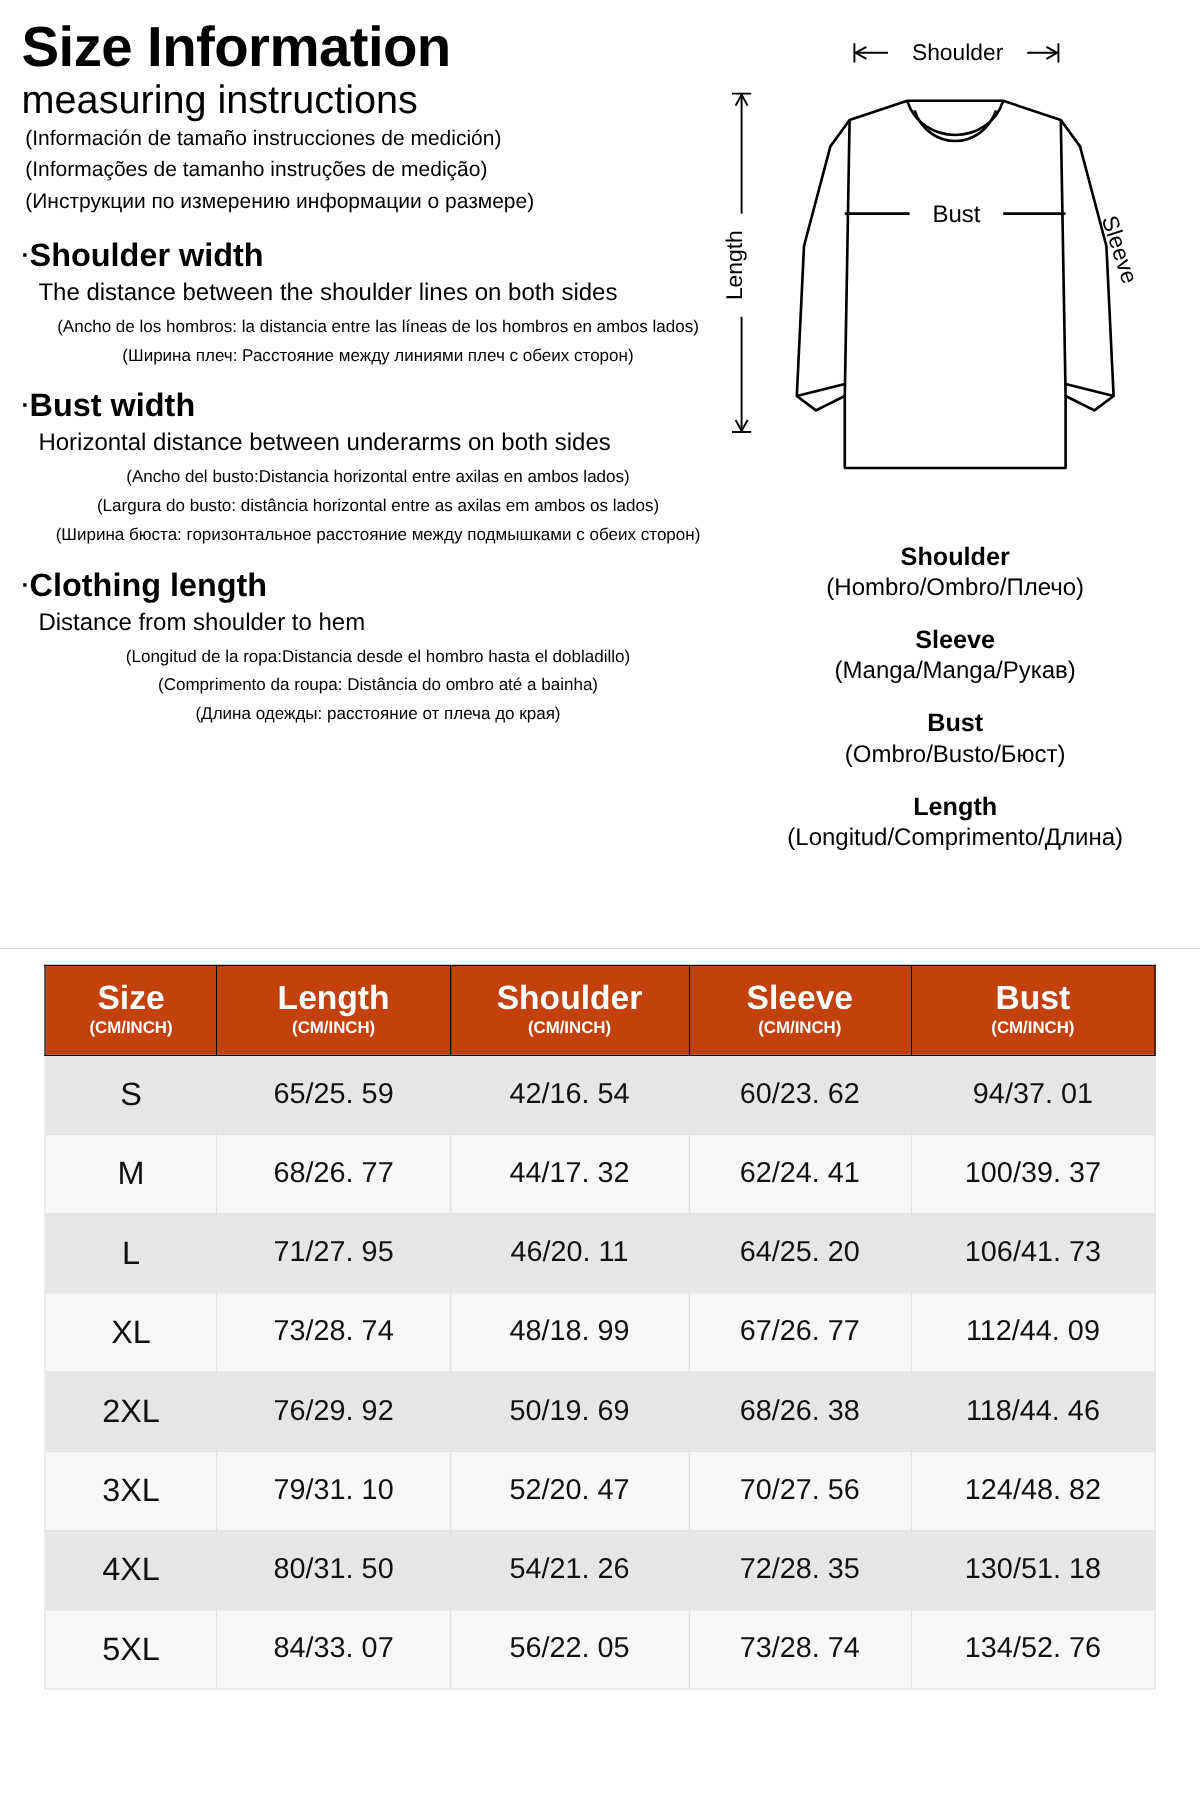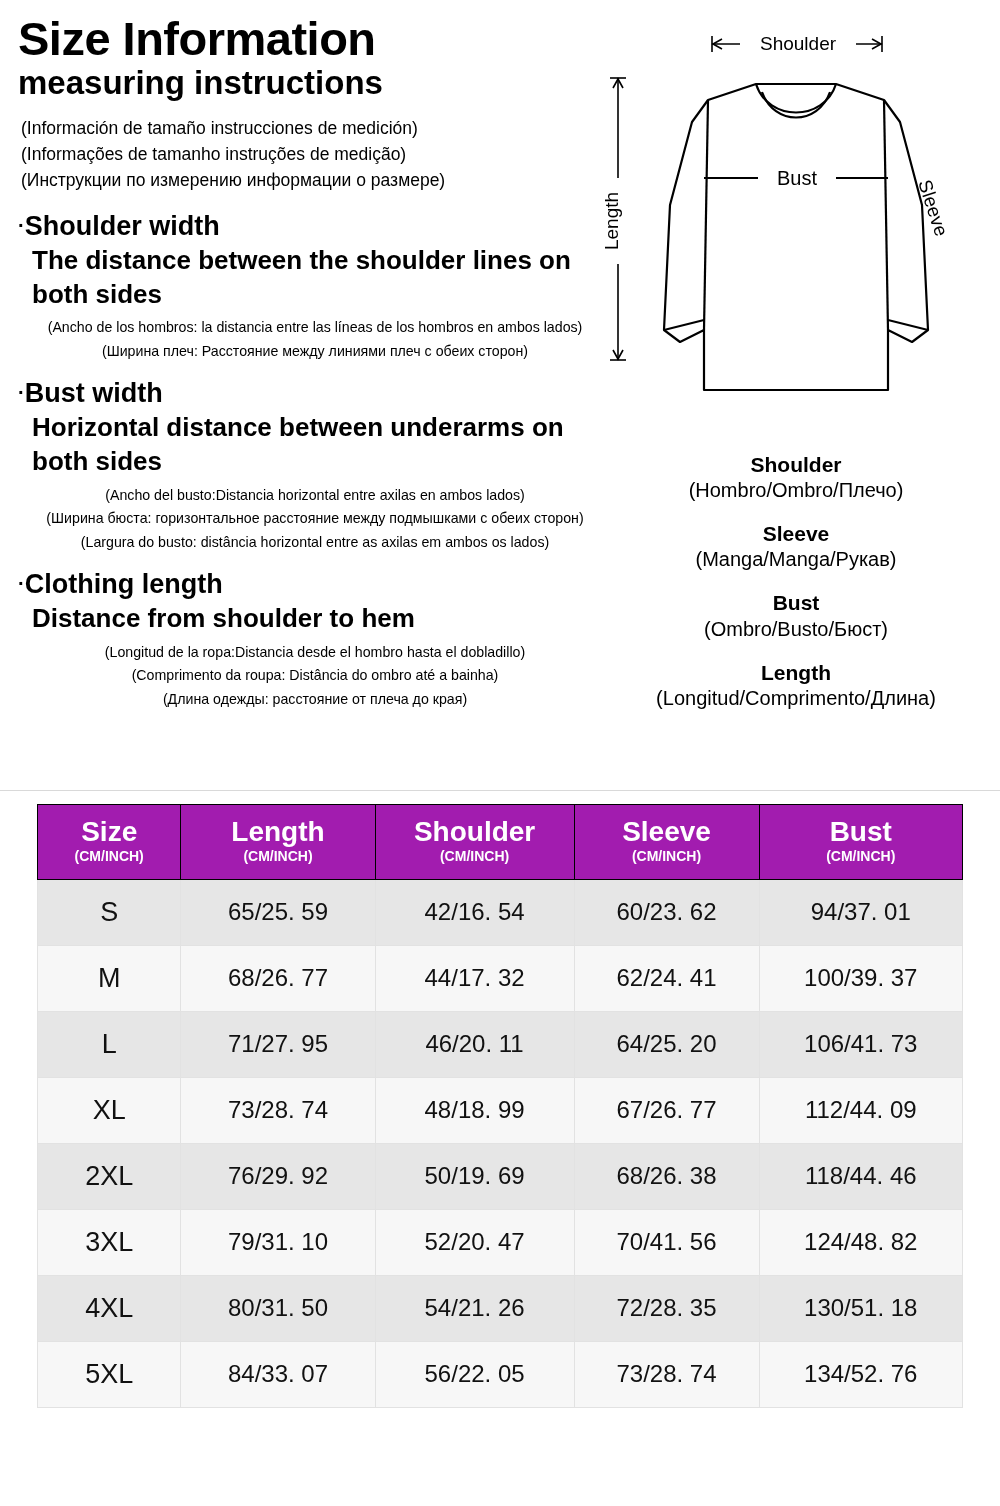--- a/index.html
+++ b/index.html
@@ -15,34 +15,34 @@
   
   .top { position: relative; width: 1000px; height: 790px; }
 
   .left-col { position: absolute; left: 18px; top: 14px; width: 580px; }
 
   .title-main {
     font-size: 47px; font-weight: bold; line-height: 1.05;
     letter-spacing: -0.5px; margin: 0 0 2px 0;
   }
   .title-sub {
-    font-size: 33px; font-weight: bold; line-height: 1.1;
-    margin: 0 0 14px 0;
+    font-size: 33px; font-weight: normal; line-height: 1.1;
+    margin: 0 0 1px 0;
   }
   .trans-line {
     font-size: 17.5px; line-height: 1.45; margin: 0 0 1px 0; padding-left: 3px;
   }
 
   .section { margin-top: 16px; }
   .sec-head {
     font-size: 27px; font-weight: bold; line-height: 1.15; margin: 17px 0 2px 0;
   }
   .sec-head .dot { font-size: 20px; vertical-align: 3px; }
   .sec-desc {
-    font-size: 26px; line-height: 1.3; margin: 0 0 7px 0; padding-left: 14px; font-weight: bold;
+    font-size: 20px; line-height: 1.3; margin: 0 0 7px 0; padding-left: 14px;
   }
   .sec-trans {
     font-size: 14.2px; line-height: 1.32; margin: 0 0 5px 0; padding-left: 14px; text-align: center;
   }
 
   
   .right-col { position: absolute; left: 600px; top: 30px; width: 392px; }
   .shirt-wrap { position: relative; width: 392px; height: 400px; }
   .shirt-wrap svg { display: block; }
 
@@ -52,21 +52,21 @@
   .legend-trans { font-size: 20px; line-height: 1.3; }
 
   
   .table-wrap {
     position: absolute; left: 0; top: 790px; width: 1000px;
     border-top: 1px solid #d9d9d9;
     padding: 13px 0 0 0;
   }
   table { border-collapse: collapse; width: 926px; margin: 0 auto; }
   thead th {
-    background: #a21caf; color: #fff; padding: 12px 0 14px 0; font-weight: bold;
+    background: #c2410c; color: #fff; padding: 12px 0 14px 0; font-weight: bold;
     border: 1px solid #000;
   }
   .th-main { font-size: 28px; line-height: 1.1; display: block; }
   .th-unit { font-size: 14px; line-height: 1.2; display: block; font-weight: bold; }
   tbody td {
     border: 1px solid #e2e2e2;
     text-align: center;
     font-size: 24px;
     padding: 17px 0;
     color: #111;
@@ -98,22 +98,22 @@
         <div class="sec-head"><span class="dot">·</span><span>Shoulder width</span></div>
         <div class="sec-desc">The distance between the shoulder lines on both sides</div>
         <div class="sec-trans">(Ancho de los hombros: la distancia entre las líneas de los hombros en ambos lados)</div>
         <div class="sec-trans">(Ширина плеч: Расстояние между линиями плеч с обеих сторон)</div>
       </div>
 
       <div class="section">
         <div class="sec-head"><span class="dot">·</span><span>Bust width</span></div>
         <div class="sec-desc">Horizontal distance between underarms on both sides</div>
         <div class="sec-trans">(Ancho del busto:Distancia horizontal entre axilas en ambos lados)</div>
+        <div class="sec-trans">(Largura do busto: distância horizontal entre as axilas em ambos os lados)</div>
         <div class="sec-trans">(Ширина бюста: горизонтальное расстояние между подмышками с обеих сторон)</div>
-        <div class="sec-trans">(Largura do busto: distância horizontal entre as axilas em ambos os lados)</div>
       </div>
 
       <div class="section">
         <div class="sec-head"><span class="dot">·</span><span>Clothing length</span></div>
         <div class="sec-desc">Distance from shoulder to hem</div>
         <div class="sec-trans">(Longitud de la ropa:Distancia desde el hombro hasta el dobladillo)</div>
         <div class="sec-trans">(Comprimento da roupa: Distância do ombro até a bainha)</div>
         <div class="sec-trans">(Длина одежды: расстояние от плеча до края)</div>
       </div>
     </div>
@@ -251,21 +251,21 @@
           <td class="size-cell">2XL</td>
           <td>76/29. 92</td>
           <td>50/19. 69</td>
           <td>68/26. 38</td>
           <td>118/44. 46</td>
         </tr>
         <tr>
           <td class="size-cell">3XL</td>
           <td>79/31. 10</td>
           <td>52/20. 47</td>
-          <td>70/41. 56</td>
+          <td>70/27. 56</td>
           <td>124/48. 82</td>
         </tr>
         <tr>
           <td class="size-cell">4XL</td>
           <td>80/31. 50</td>
           <td>54/21. 26</td>
           <td>72/28. 35</td>
           <td>130/51. 18</td>
         </tr>
         <tr>

